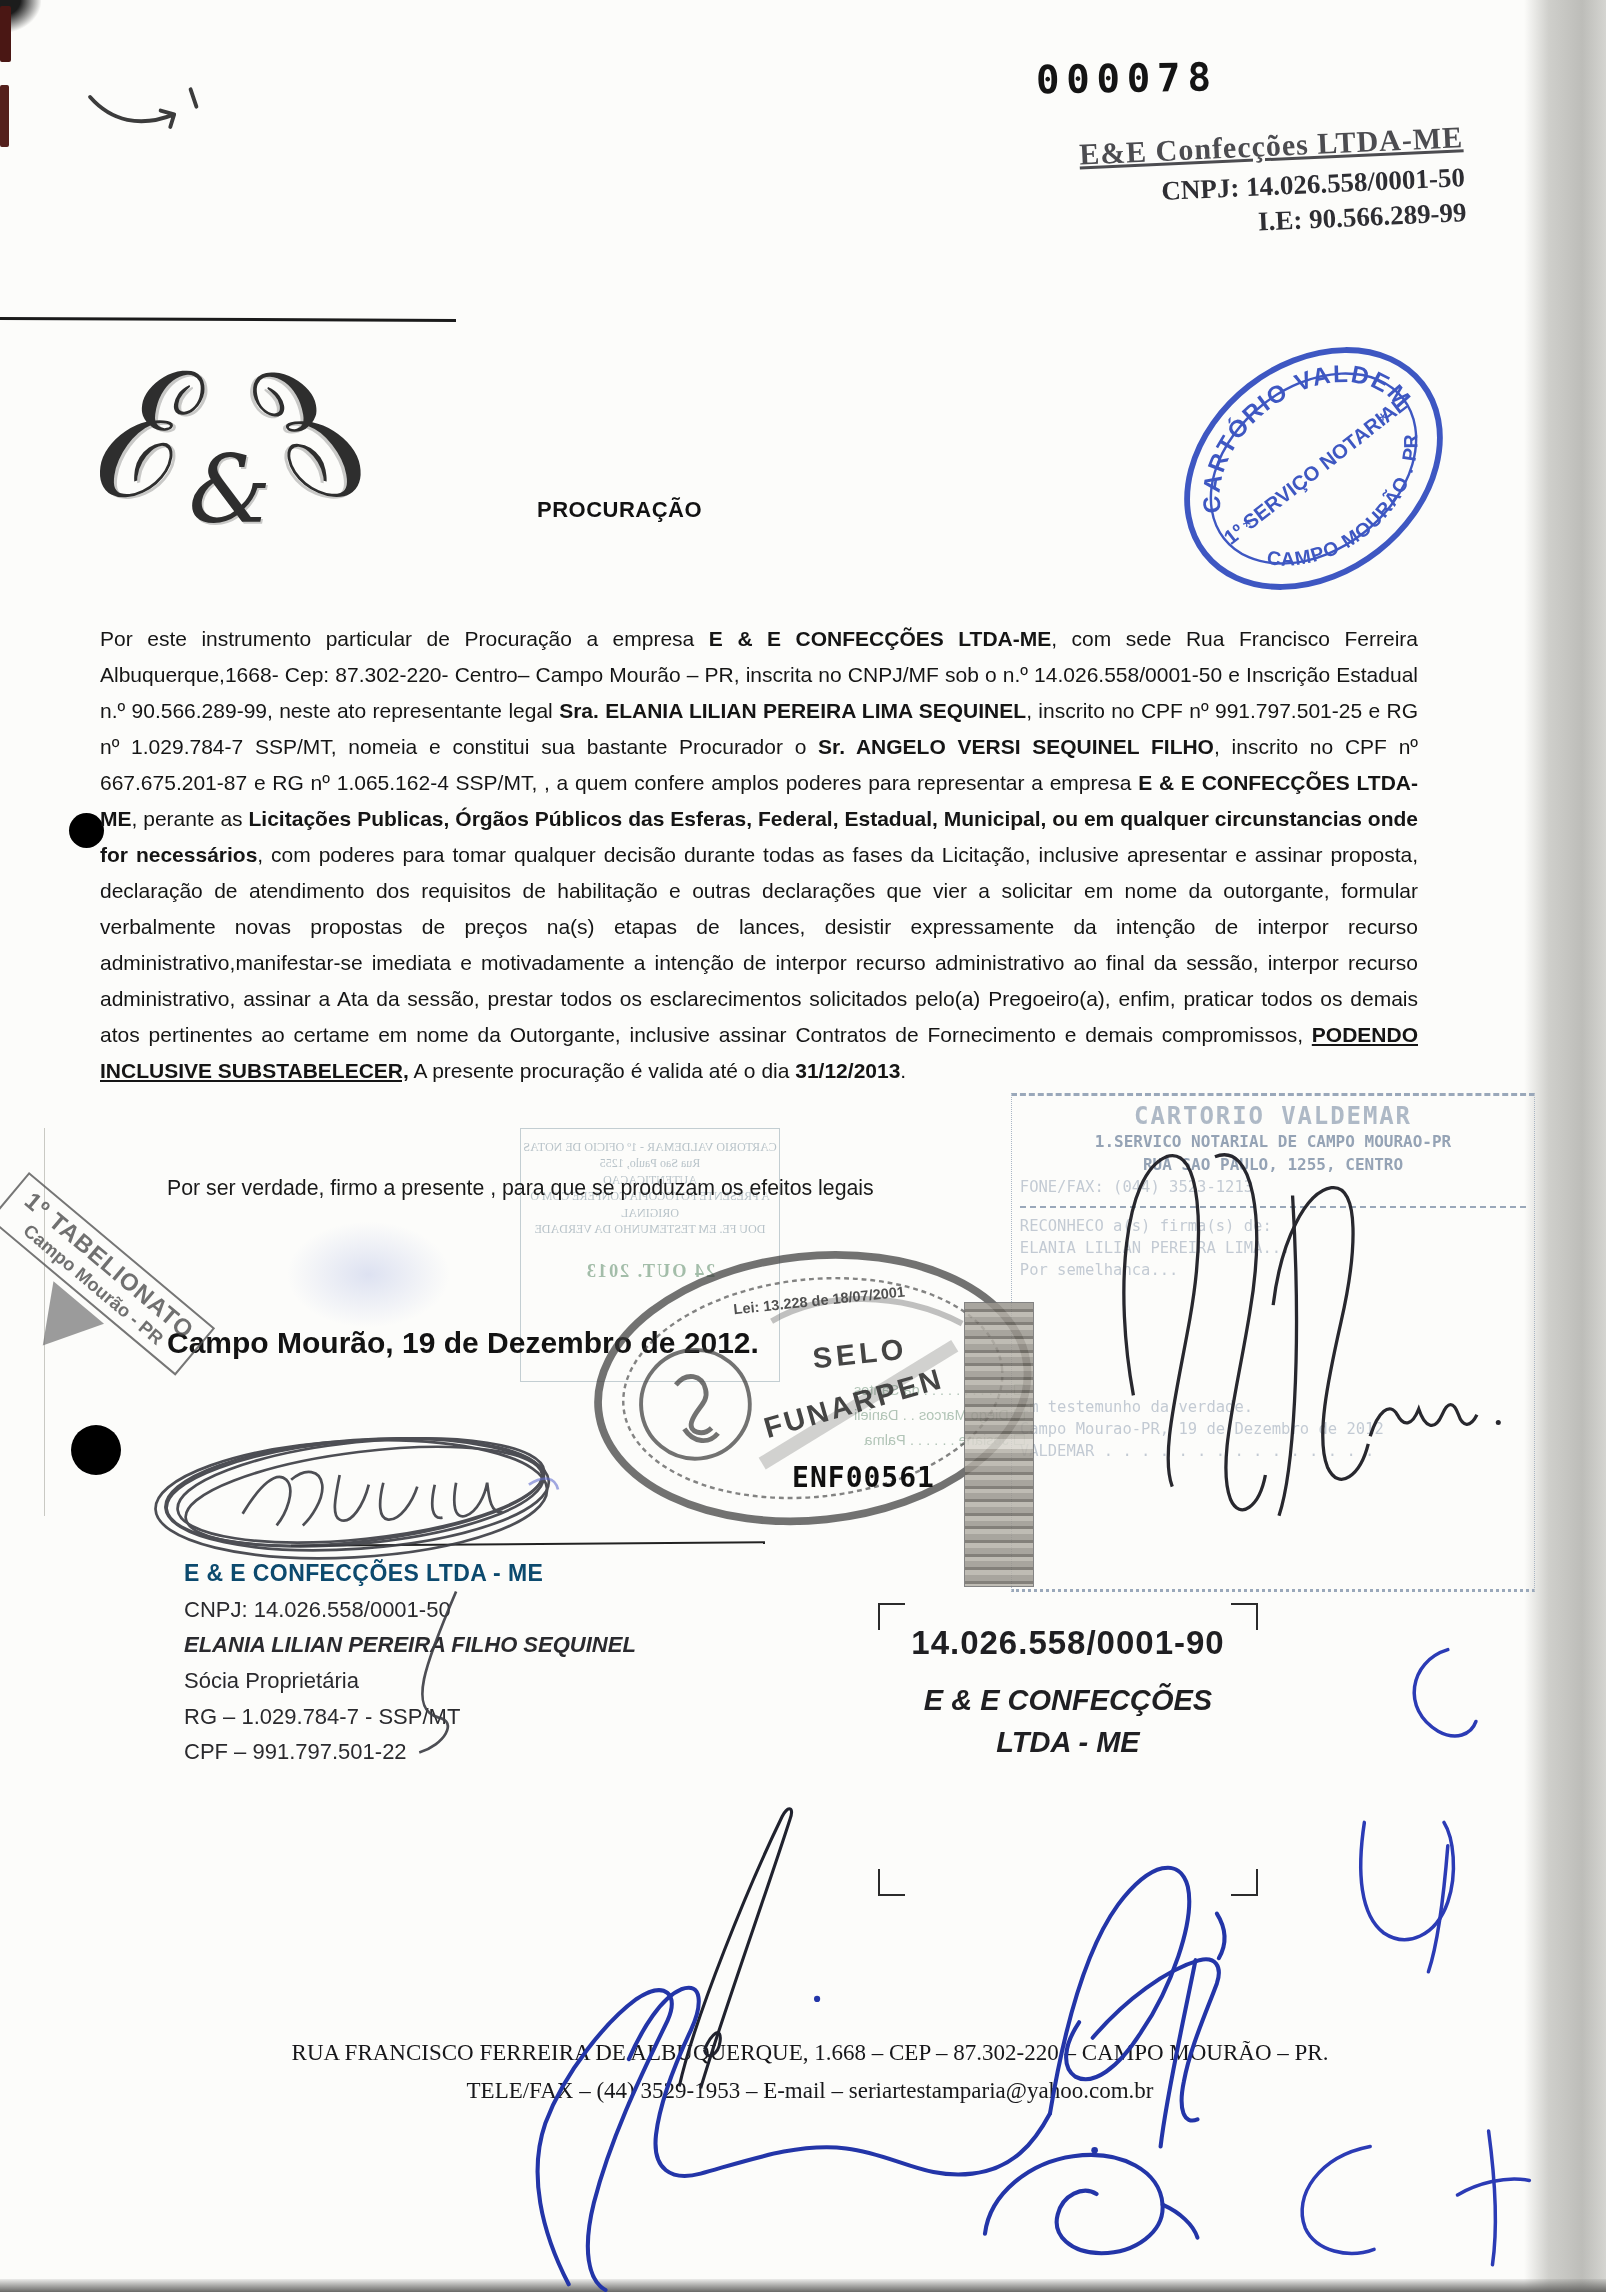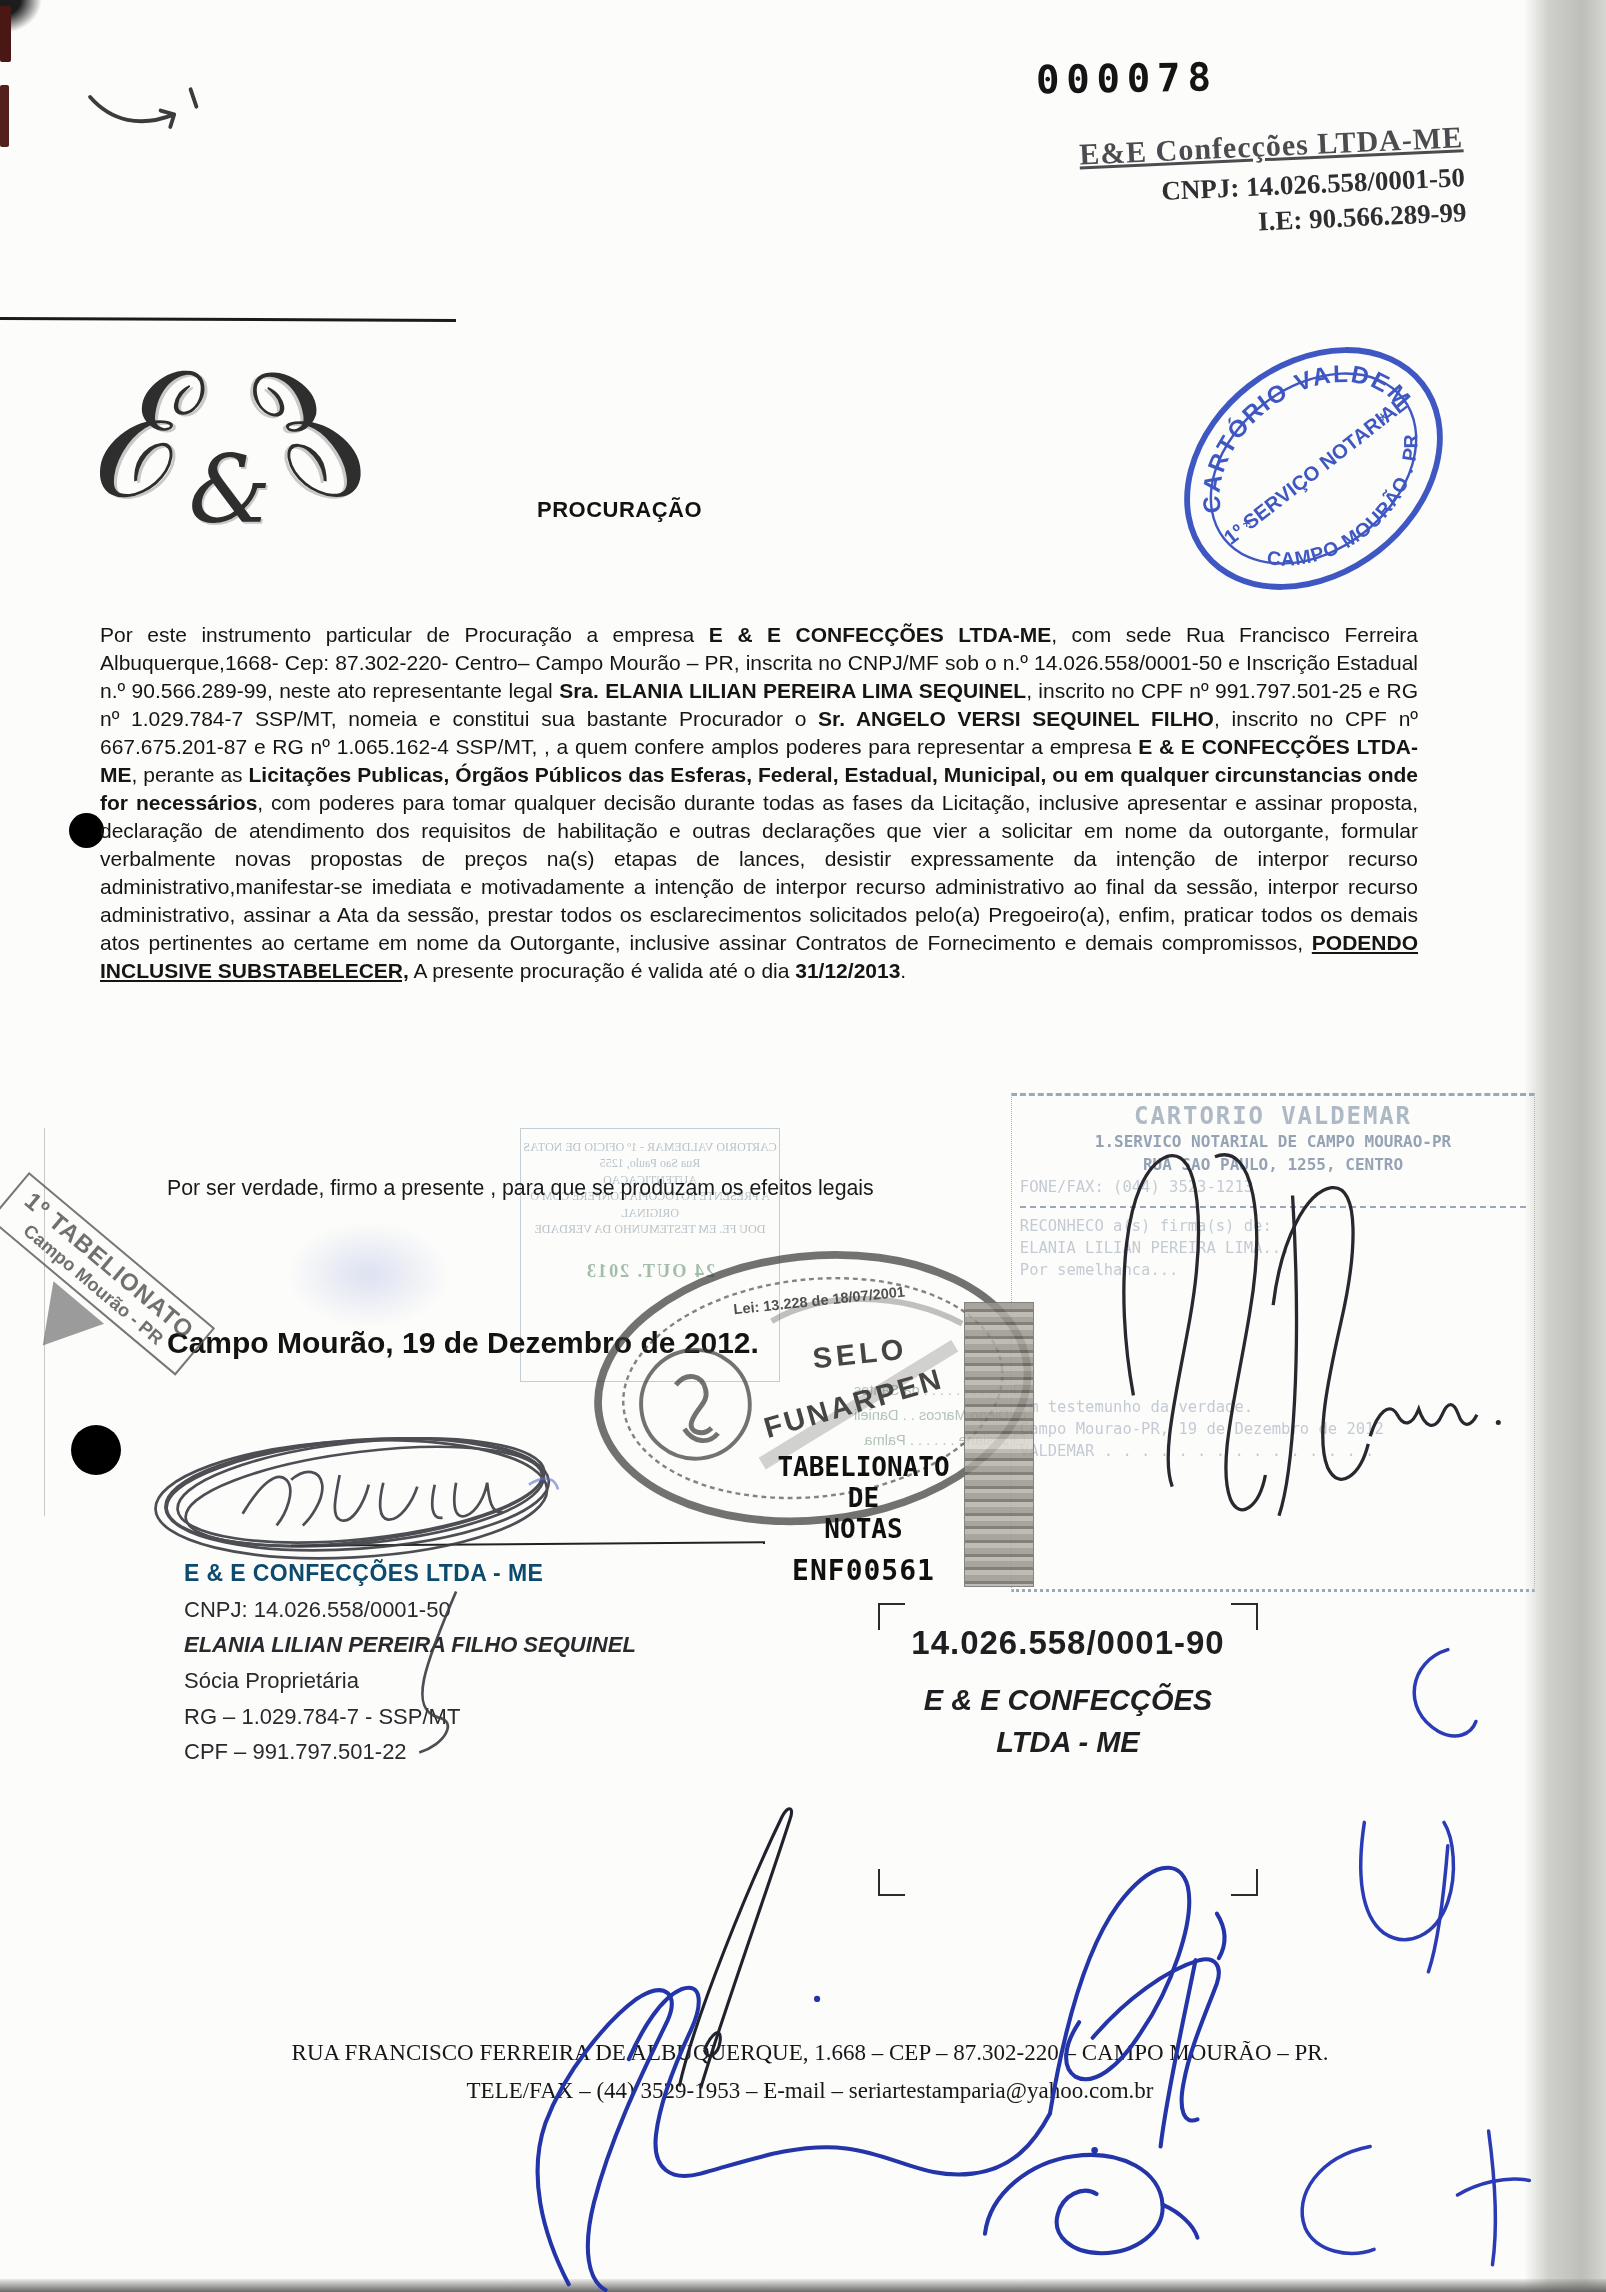--- a/index.html
+++ b/index.html
@@ -28,21 +28,21 @@
   .hdr{left:854px;top:134px;width:611px;text-align:right;transform:rotate(-2.6deg);font-family:"Liberation Serif",serif;color:#2e2e33;}
   .hdr .co{font-size:30px;font-weight:bold;letter-spacing:1px;text-decoration:underline;opacity:.85;}
   .hdr .cn{font-size:27px;font-weight:bold;margin-top:7.8px;}
   .hdr .ie{font-size:27px;font-weight:bold;margin-top:3.9px;}
 
   
   .oval-stamp{left:1163px;top:318px;width:301px;height:301px;opacity:.9;}
 
   .title{left:537px;top:497px;font-size:22px;font-weight:600;letter-spacing:0.5px;color:#121212;}
 
-  .body-par{left:100px;top:621px;width:1318px;font-size:21px;line-height:28px;text-align:justify;color:#151515;}
+  .body-par{left:100px;top:621px;width:1318px;font-size:21px;line-height:36px;text-align:justify;color:#151515;}
   .body-par .b{font-weight:bold;}
   .body-par .u{text-decoration:underline;}
 
   .closing{left:167px;top:1176px;font-size:21.3px;color:#1a1a1a;}
   .dateline{left:167px;top:1326px;font-size:30px;font-weight:bold;color:#131313;}
 
   
   .bleed-box{left:520px;top:1128px;width:260px;height:254px;border:1.9px solid #c3ced2;transform:scaleX(-1);
              font-family:"Liberation Serif",serif;color:#b8c3c9;text-align:center;font-size:12px;line-height:16.5px;padding-top:9.7px;box-sizing:border-box;}
   .bleed-box .gdate{color:#a3bda9;font-size:18.4px;font-weight:bold;margin-top:25px;letter-spacing:1.9px;}
@@ -210,23 +210,20 @@
       <text x="292" y="148" font-size="30" font-weight="bold" fill="#2c2c2c" stroke="none" text-anchor="middle" letter-spacing="4">SELO</text>
       <text x="282" y="198" font-size="30" font-weight="bold" fill="#2c2c2c" stroke="none" text-anchor="middle" letter-spacing="3" transform="rotate(-10 282 198)">FUNARPEN</text>
       <path d="M180,240 L390,140" stroke-width="14" opacity=".25"></path>
       <path d="M205,95 C260,70 340,78 400,118" stroke-width="6" opacity=".35"></path>
     </g>
   </svg>
 
   <div class="abs strip"></div>
 
   <div class="abs tabnotas">
-    <div class="t1" style="white-space:pre-line">TABELIONATO
-DE
-NOTAS</div>
     <div class="code">ENF00561</div>
   </div>
 
   <div class="abs sigline"></div>
 
   <div class="abs signer">
     <div class="co">E &amp; E CONFECÇÕES LTDA - ME</div>
     <div class="cn">CNPJ: 14.026.558/0001-50</div>
     <div class="nm">ELANIA LILIAN PEREIRA FILHO SEQUINEL</div>
     <div class="rl">Sócia Proprietária</div>

